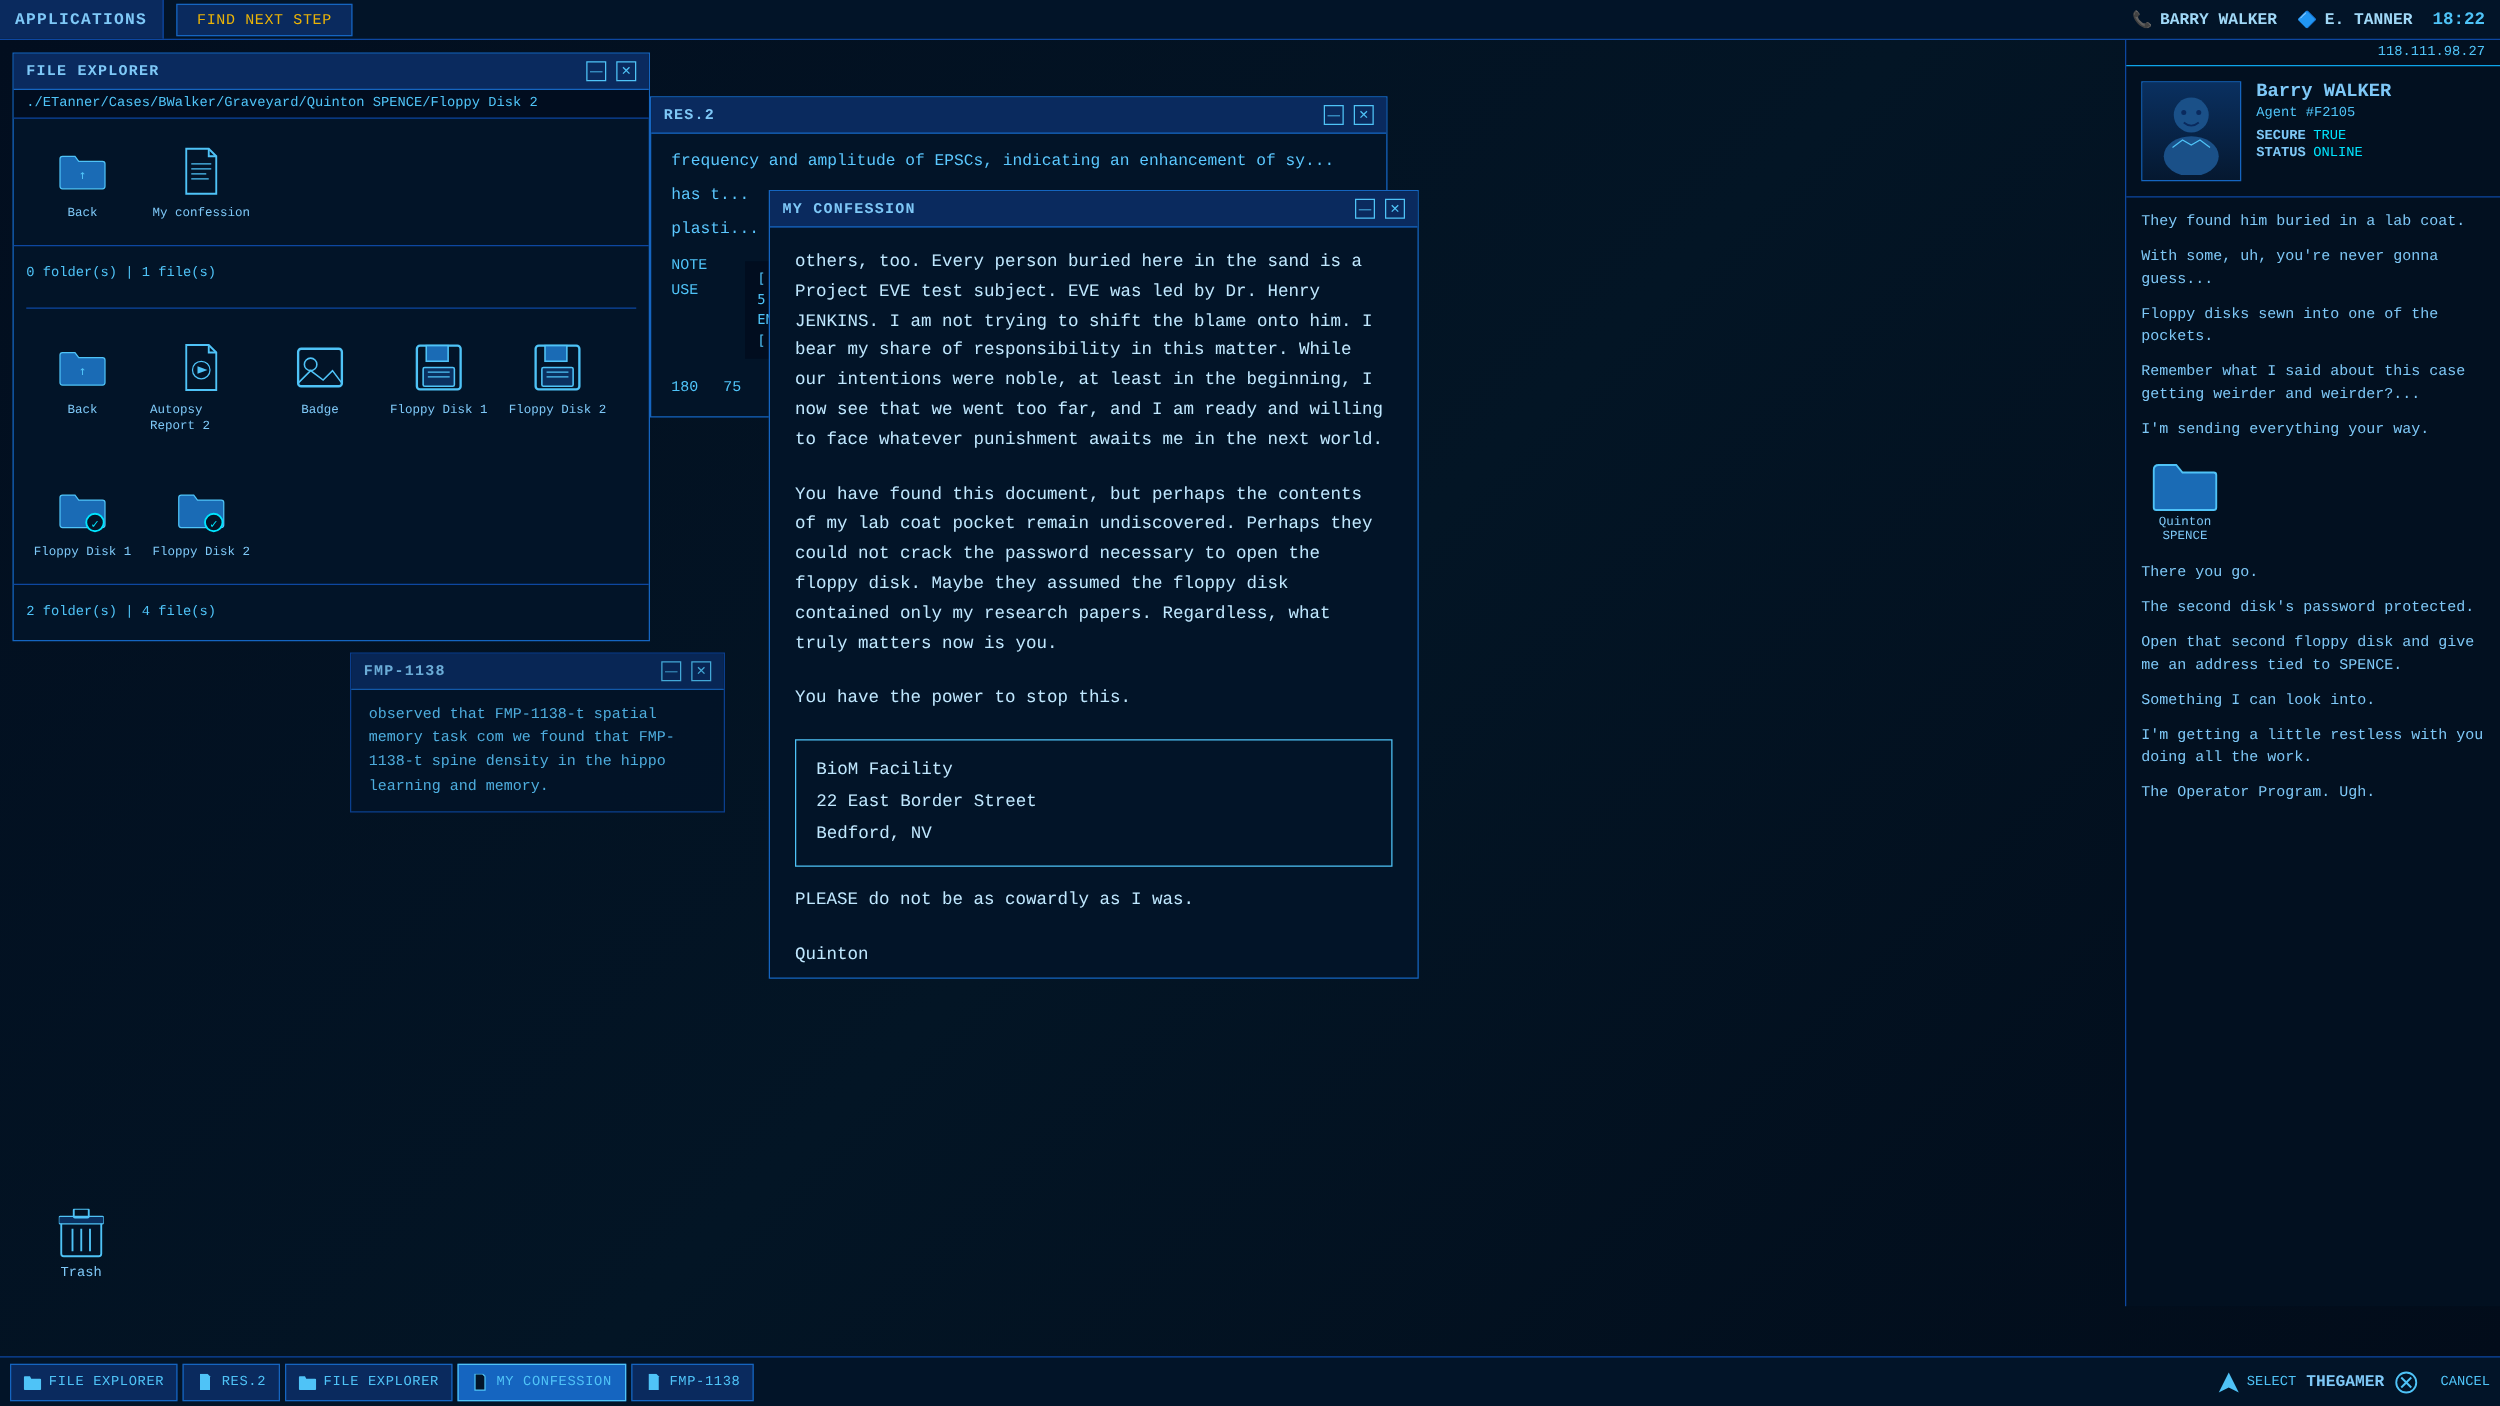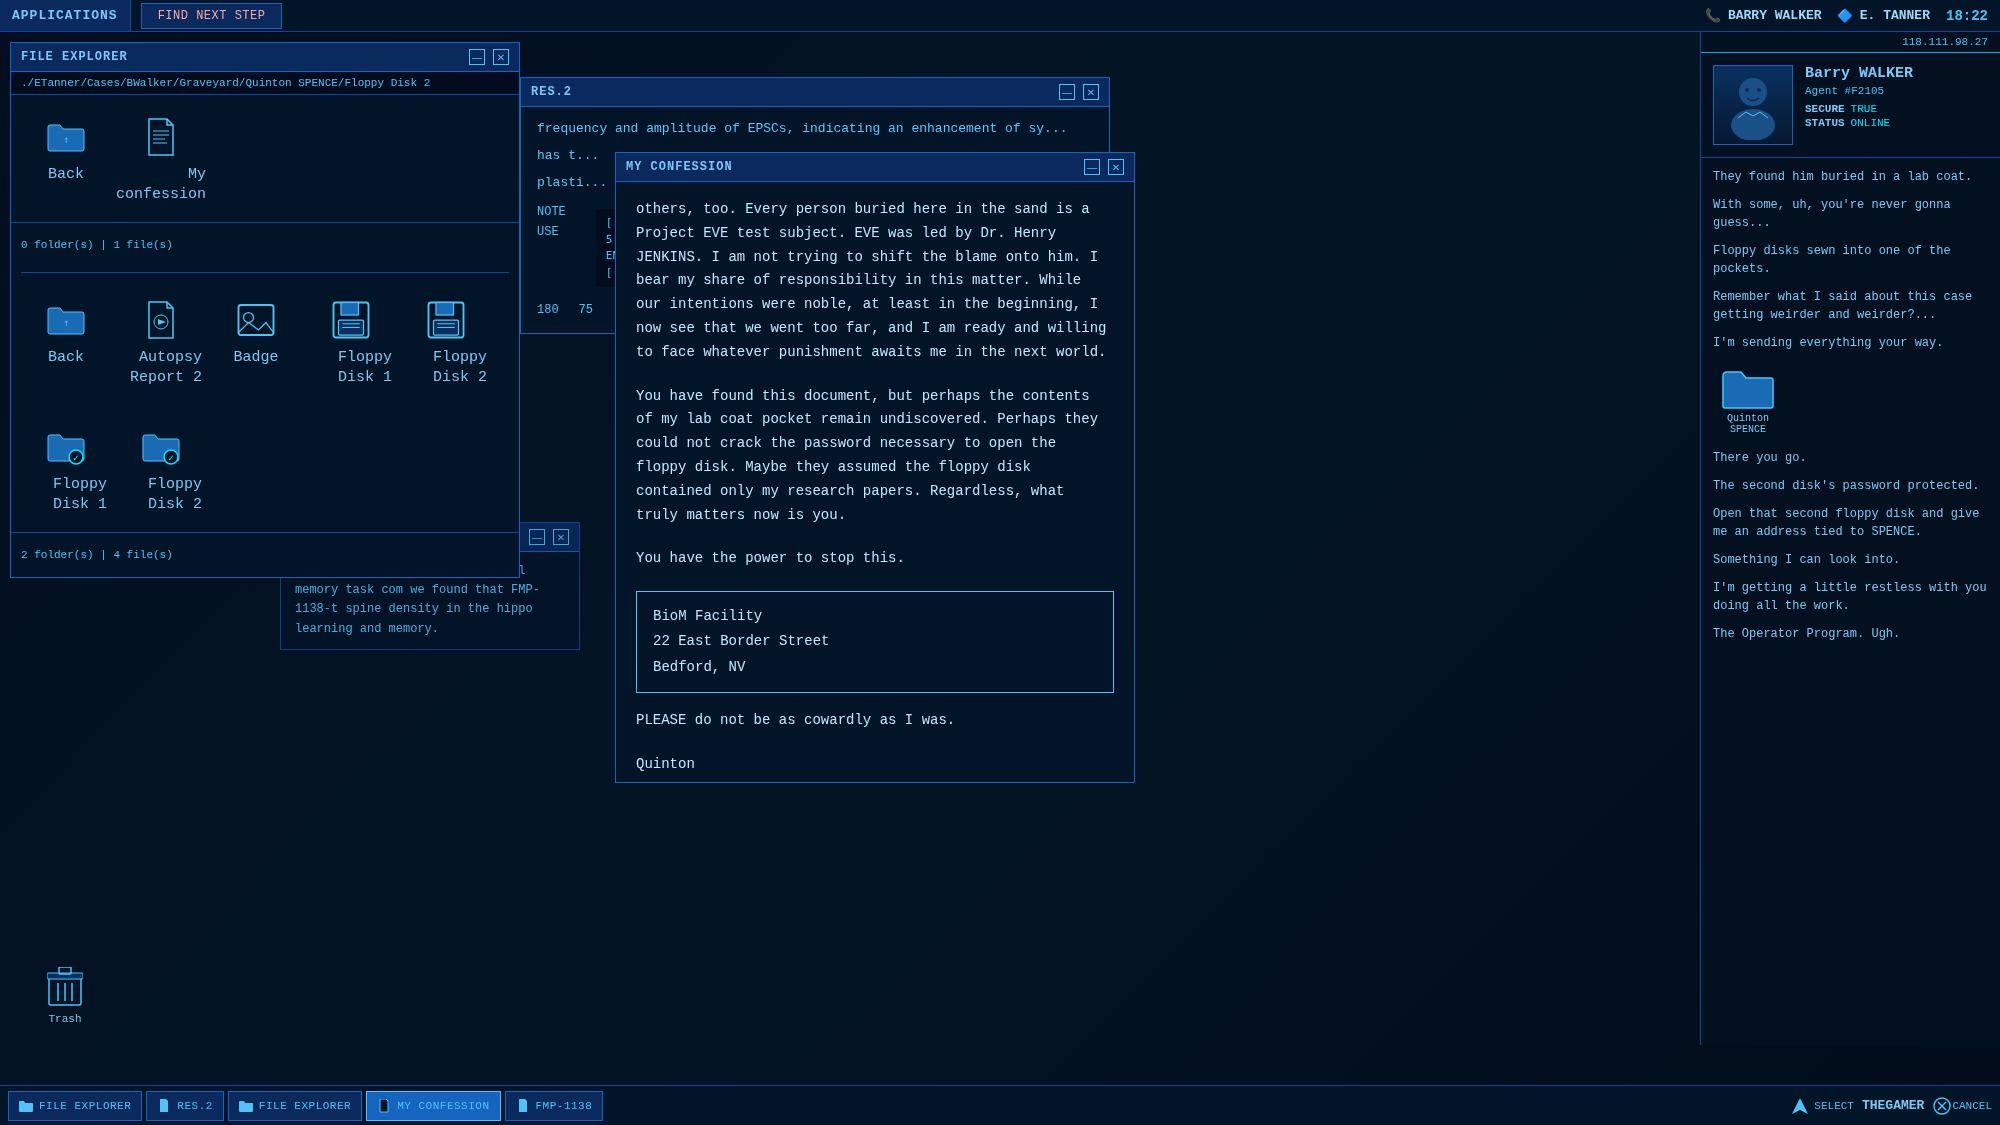--- a/index.html
+++ b/index.html
@@ -135,22 +135,22 @@
     .file-icon {
       width: 48px;
       height: 48px;
       display: flex;
       align-items: center;
       justify-content: center;
     }
     .file-icon svg { width: 40px; height: 40px; }
     .file-label {
       color: #7ec8f7;
-      font-size: 15px;
-      text-align: right;
+      font-size: 10px;
+      text-align: left;
       margin-top: 4px;
       line-height: 1.3;
     }
     .divider-h {
       height: 1px;
       background: #0d47a1;
       margin: 5px 10px;
     }
     .status-bar {
       padding: 16px 10px;
@@ -406,21 +406,21 @@
       color: #4fc3f7;
     }
   </style>
 </head>
 <body>
 
 <div id="top-bar">
   <div id="app-logo">
     <span>APPLICATIONS</span>
   </div>
-  <button style="background:#0a2a5e;border:1px solid #1565c0;color:#fca5a5;padding:2px 16px;font-size:12px;cursor:pointer;height:26px;margin-left:10px;letter-spacing:0.5px;font-family:'Courier New',monospace;">FIND NEXT STEP</button>
+  <button style="background:#0a2a5e;border:1px solid #1565c0;color:#eab308;padding:2px 16px;font-size:12px;cursor:pointer;height:26px;margin-left:10px;letter-spacing:0.5px;font-family:'Courier New',monospace;">FIND NEXT STEP</button>
   <div class="top-bar-right">
     <div class="top-bar-agent">
       <span>📞</span>
       <span class="agent-name">BARRY WALKER</span>
     </div>
     <div class="top-bar-agent">
       <span>🔷</span>
       <span class="agent-name">E. TANNER</span>
     </div>
     <span class="top-bar-time">18:22</span>
@@ -739,21 +739,21 @@
   </div>
 
   <div style="margin-left:auto;display:flex;align-items:center;gap:8px;">
     <div style="display:flex;align-items:center;gap:4px;cursor:pointer;">
       <svg width="20" height="20" viewBox="0 0 20 20">
         <polygon points="10,2 18,18 10,14 2,18" fill="#4fc3f7"></polygon>
       </svg>
       <span style="color:#4fc3f7;font-size:11px;">SELECT</span>
     </div>
     <div style="color:#7ec8f7;font-size:13px;font-weight:bold;">THEGAMER</div>
-    <div style="display:flex;align-items:center;gap:0;cursor:pointer;">
+    <div style="display:flex;align-items:center;gap:17px;cursor:pointer;">
       <svg width="20" height="20" viewBox="0 0 20 20">
         <circle cx="10" cy="10" r="8" fill="none" stroke="#4fc3f7" stroke-width="1.5"></circle>
         <line x1="6" y1="6" x2="14" y2="14" stroke="#4fc3f7" stroke-width="1.5"></line>
         <line x1="14" y1="6" x2="6" y2="14" stroke="#4fc3f7" stroke-width="1.5"></line>
       </svg>
       <span style="color:#4fc3f7;font-size:11px;">CANCEL</span>
     </div>
   </div>
 </div>
 

